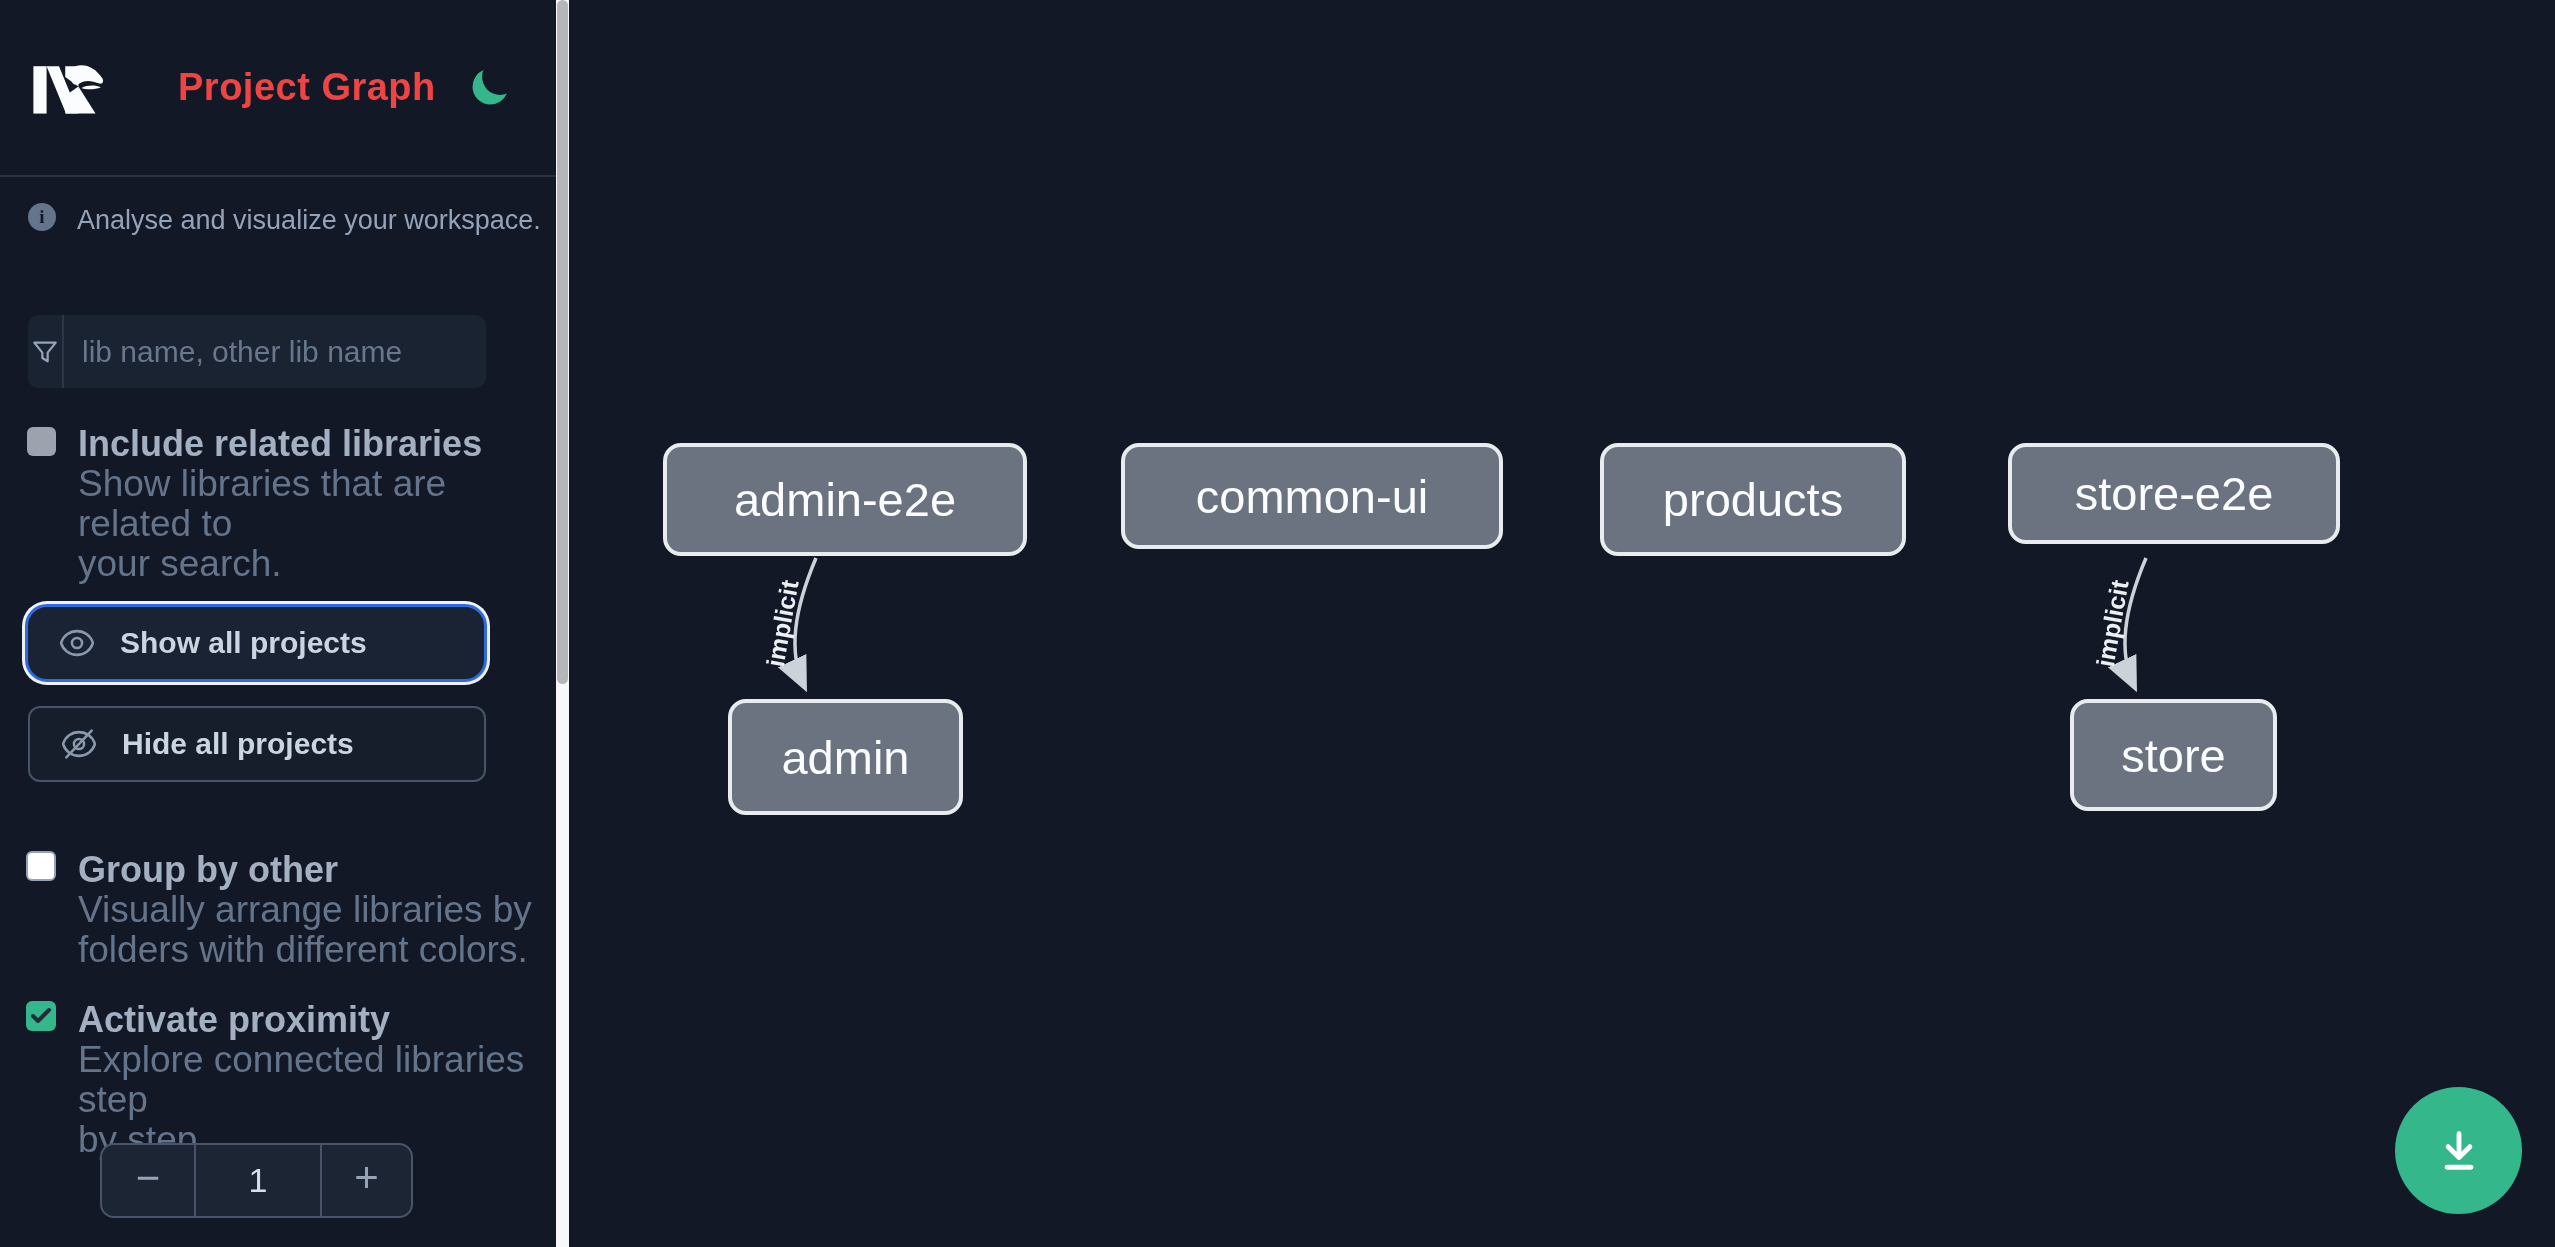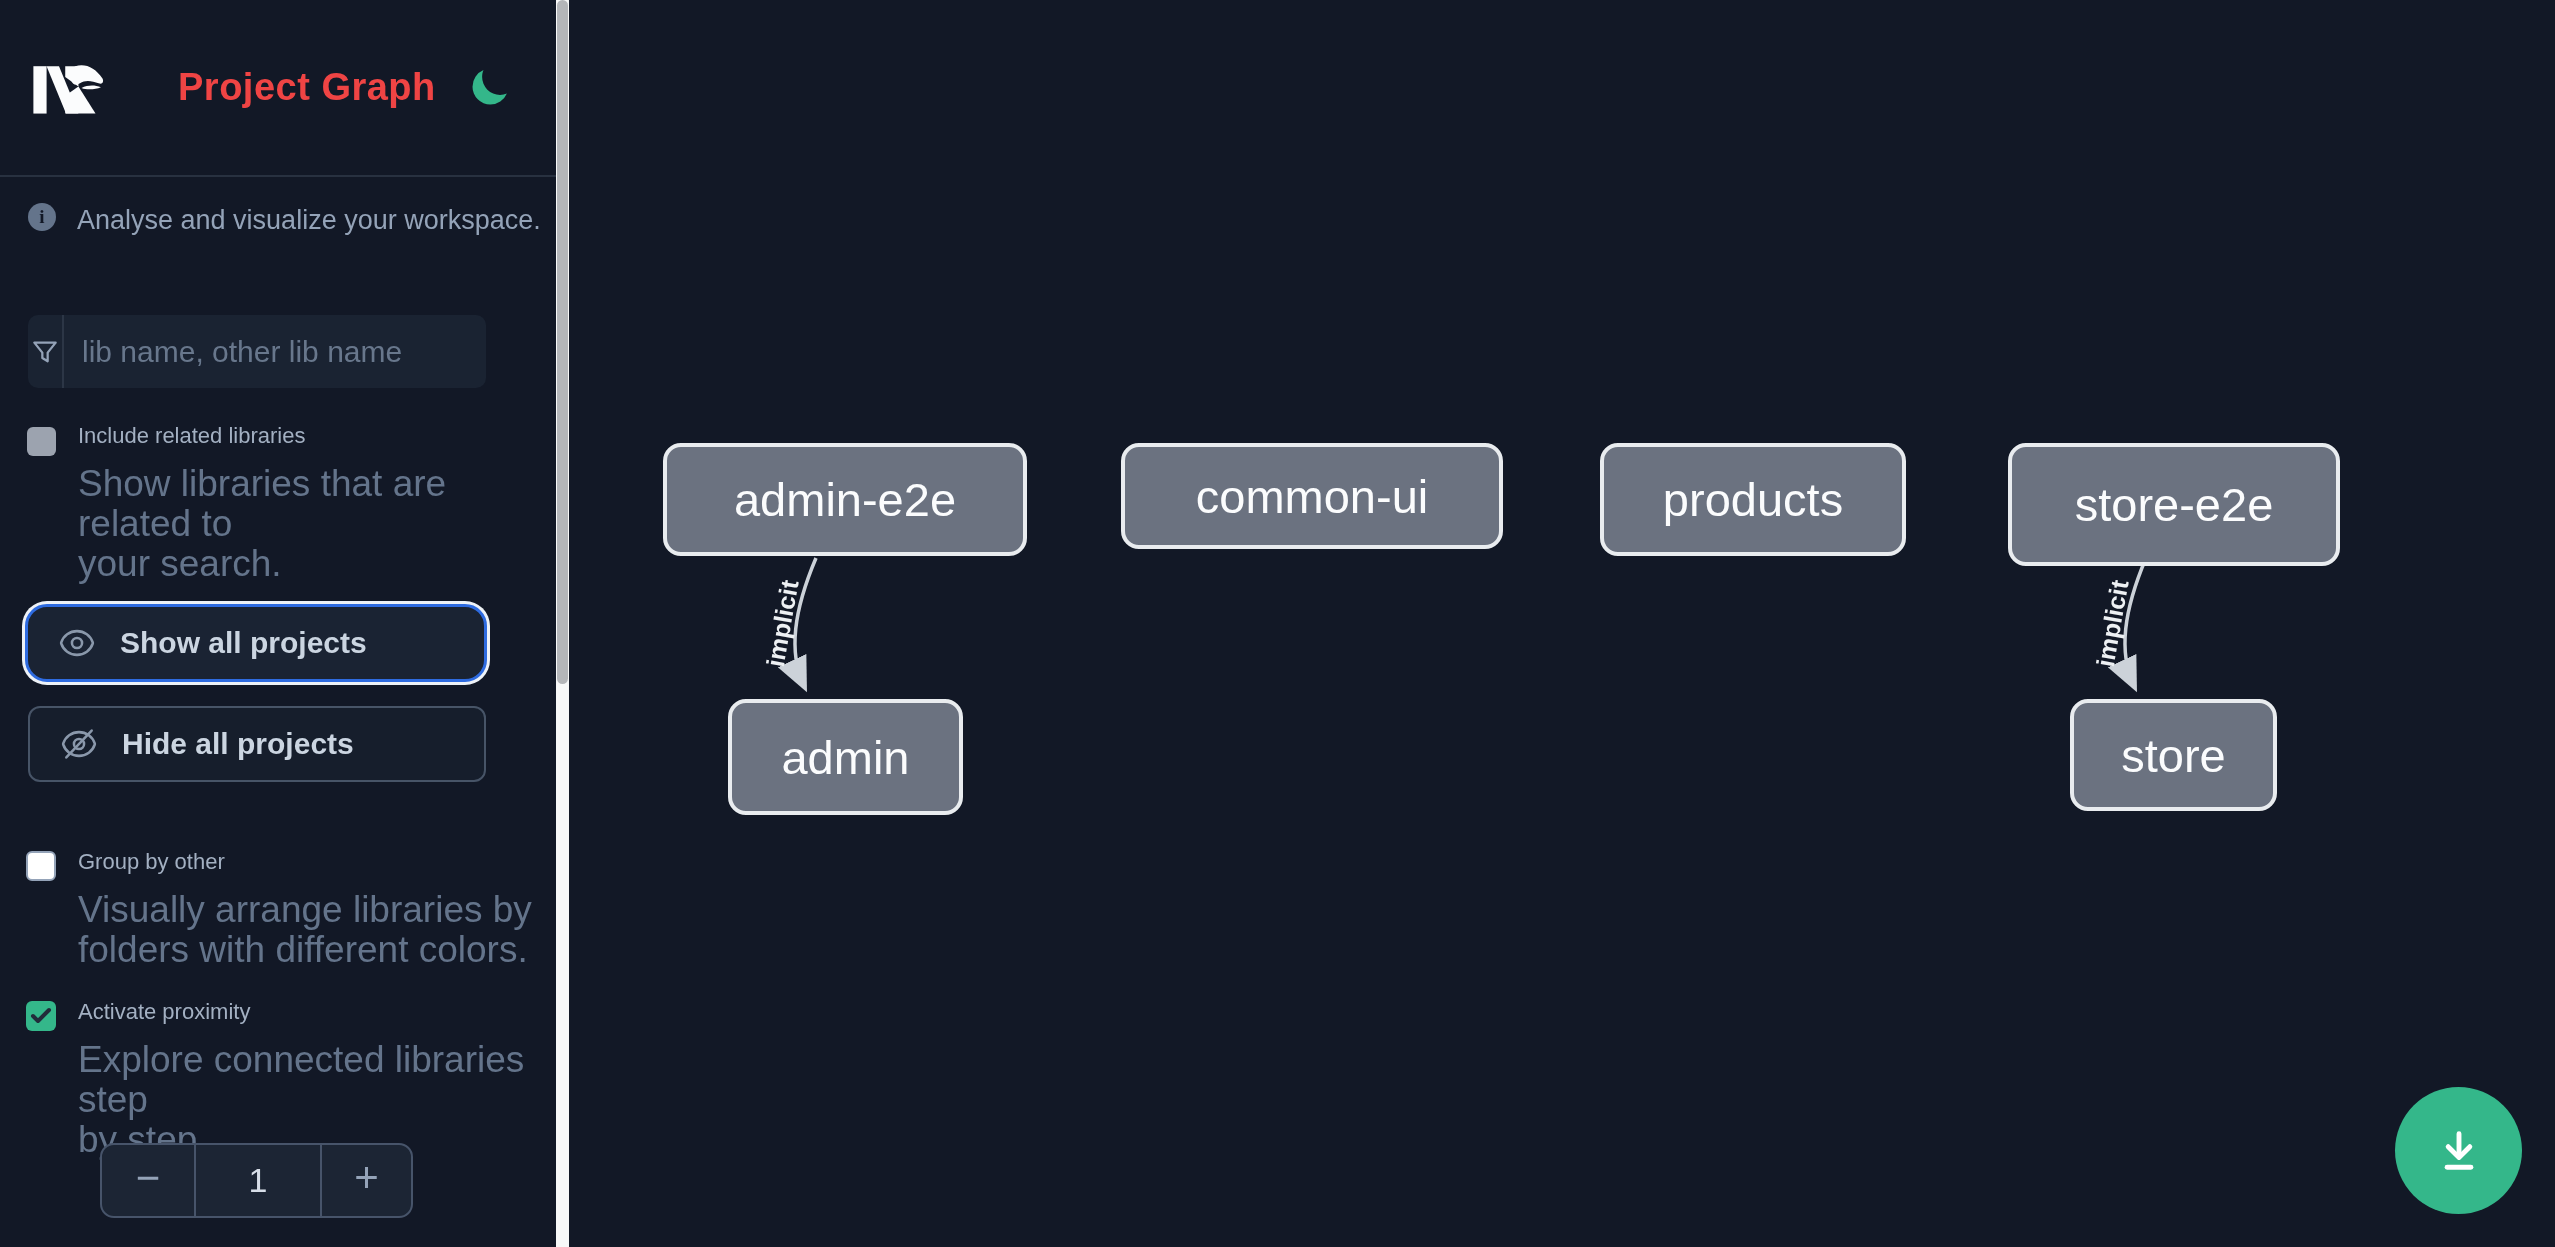--- a/index.html
+++ b/index.html
@@ -32,21 +32,21 @@
     font-family:"Liberation Serif","DejaVu Serif",serif;}
   #info-text{left:77px;top:205px;font-size:27px;color:#94a3b8;}
 
   #search-box{left:28px;top:315px;width:458px;height:73px;background:#1a2332;border-radius:10px;
     display:flex;align-items:stretch;overflow:hidden;}
   #search-icon-cell{width:60px;display:flex;align-items:center;justify-content:center;border-right:2px solid #2c3646;}
   #search-input{flex:1;background:transparent;border:none;outline:none;color:#b9c4d4;
     font-size:30px;padding:0 18px;font-family:inherit;}
   #search-input::placeholder{color:#68778c;opacity:1;}
 
-  .opt-label{font-size:22px;font-weight:400;color:#a3b0c2;}
+  .opt-label{font-size:36px;font-weight:700;color:#a3b0c2;}
   .opt-desc{font-size:37px;line-height:40px;color:#64748b;white-space:pre-line;}
   .checkbox{width:30px;height:30px;border-radius:6px;cursor:pointer;}
   #cb-related{left:27px;top:427px;width:29px;height:29px;background:#9ca3af;}
   #cb-folder{left:26px;top:851px;background:#ffffff;border:2px solid #94a3b8;}
   #cb-proximity{left:26px;top:1001px;background:var(--accent-green);display:flex;align-items:center;justify-content:center;}
 
   .action-btn{display:flex;align-items:center;gap:24px;background:#1a2333;cursor:pointer;
     font-family:inherit;font-size:30px;font-weight:600;color:#cbd5e1;padding:0 0 0 30px;text-align:left;}
   #btn-show{left:25px;top:604px;width:462px;height:78px;border-radius:22px;
     border:3px solid var(--focus-blue);box-shadow:0 0 0 3px #eef2f7;}
@@ -65,21 +65,21 @@
   #scroll-track{left:556px;top:0;width:13px;height:1247px;background:#f7f8f8;}
   #scroll-thumb{left:557px;top:0;width:11px;height:684px;background:#b4b6b9;border-radius:6px;cursor:pointer;}
 
   
   .node{position:absolute;display:flex;align-items:center;justify-content:center;
     background:var(--node-fill);border:4px solid var(--node-border);border-radius:18px;
     color:#fbfcfd;font-size:47px;cursor:pointer;}
   #node-admin-e2e{left:663px;top:443px;width:364px;height:113px;}
   #node-common-ui{left:1121px;top:443px;width:382px;height:106px;}
   #node-products{left:1600px;top:443px;width:306px;height:113px;}
-  #node-store-e2e{left:2008px;top:443px;width:332px;height:123px;}
+  #node-store-e2e{left:2008px;top:443px;width:332px;height:101px;}
   #node-admin{left:728px;top:699px;width:235px;height:116px;}
   #node-store{left:2070px;top:699px;width:207px;height:112px;}
 
   #edges{left:0;top:0;width:2555px;height:1247px;pointer-events:none;}
   .edge-label{font-size:25px;font-weight:700;fill:#edf0f3;}
 
   
   #fab{left:2395px;top:1087px;width:127px;height:127px;border-radius:50%;border:none;
     background:var(--accent-green);cursor:pointer;display:flex;align-items:center;justify-content:center;}
 </style>

